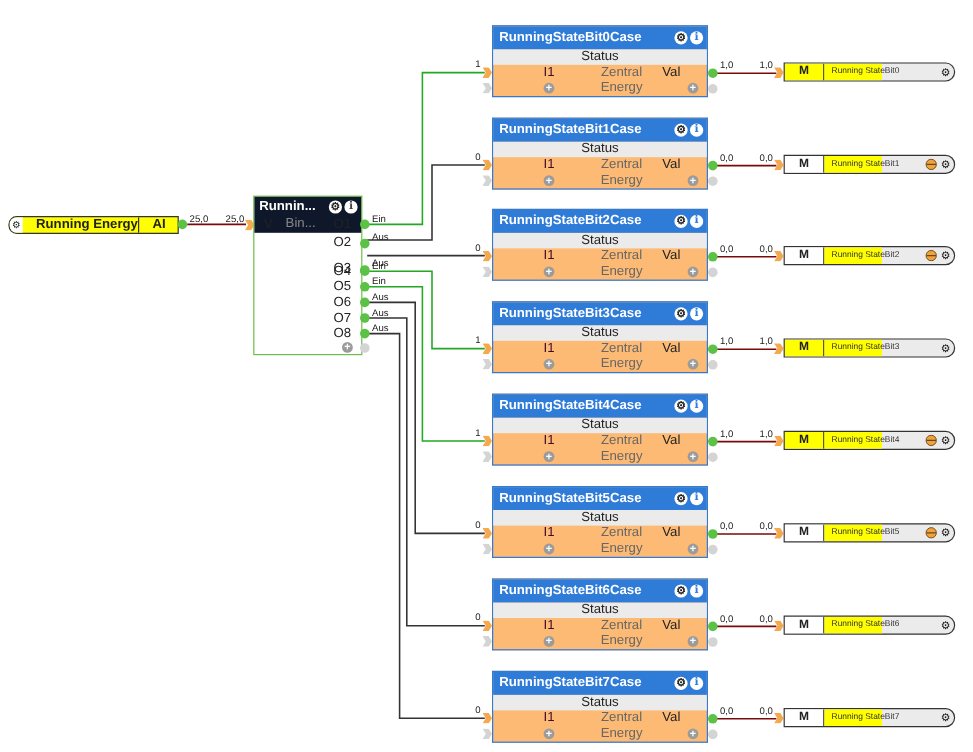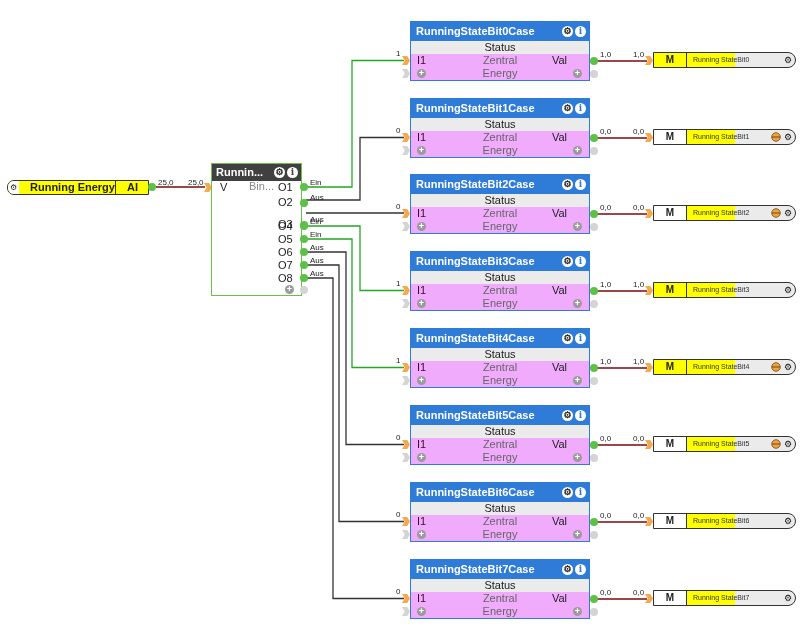--- a/index.html
+++ b/index.html
@@ -16,38 +16,38 @@
   .hdr-info{font-weight:bold;font-family:"DejaVu Serif",serif;}
 
   
   .src{position:absolute;left:7px;top:180px;width:140px;height:13px;border:1px solid #333;border-radius:7px 0 0 7px;background:#ffff00;overflow:hidden;}
   .src-gear{position:absolute;left:0;top:0;width:11px;height:13px;background:#fff;font-size:8px;line-height:13px;text-align:center;}
   .src-label{position:absolute;left:22px;top:0;font-weight:bold;font-size:11px;line-height:13px;}
   .src-type{position:absolute;left:107px;top:0;width:33px;height:13px;border-left:1px solid #333;text-align:center;font-weight:bold;font-size:11px;line-height:13px;}
 
   
   .bin{position:absolute;left:211px;top:163px;width:89px;height:131px;border:1px solid #6cbf4a;background:#fff;}
-  .bin-header{position:relative;height:17px;background:#404040;color:#fff;font-weight:bold;font-size:11px;line-height:17px;padding-left:4px;white-space:nowrap;}
+  .bin-header{position:relative;height:30px;background:#0f172a;color:#fff;font-weight:bold;font-size:11px;line-height:17px;padding-left:4px;white-space:nowrap;}
   .bin-header .hdr-gear{top:3px;right:16px;color:#222;}
   .bin-header .hdr-info{top:3px;right:3px;color:#444;}
   .bin-v{position:absolute;left:8px;top:17px;font-size:11px;line-height:13px;}
-  .bin-sub{position:absolute;left:37px;top:16px;font-size:11px;line-height:13px;color:#888;}
+  .bin-sub{position:absolute;left:26px;top:16px;font-size:11px;line-height:13px;color:#888;}
   .bin-out{position:absolute;left:0;width:1px;height:13px;}
   .bo-name{position:absolute;left:278px;top:0;font-size:11px;line-height:13px;}
   .bo-port{left:300px;top:2.5px;}
   .bo-state{left:310px;top:-3px;}
 
   
   .bit-row{position:absolute;left:0;width:1px;height:60px;}
-  .case{position:absolute;left:410px;top:0;width:178px;height:58px;border:1px solid #2f7bd8;background:#f0abfc;}
+  .case{position:absolute;left:410px;top:0;width:178px;height:58px;border:1px solid #2f7bd8;background:#fdba74;}
   .case-header{position:relative;height:19px;background:#2f7bd8;color:#fff;font-weight:bold;font-size:11px;line-height:19px;padding-left:5px;white-space:nowrap;}
   .case-header .hdr-gear{top:4px;right:16px;color:#222;}
   .case-header .hdr-info{top:4px;right:3px;color:#2f7bd8;}
   .row-status{height:13px;background:#ebebeb;text-align:center;font-size:11px;line-height:13px;}
-  .row-io,.row-energy{position:relative;height:13px;font-size:11px;line-height:13px;}
+  .row-io,.row-energy{position:relative;height:13px;font-size:11px;line-height:13px;margin-left:36px;}
   .lbl-in{position:absolute;left:6px;color:#3d0a2a;}
   .lbl-center{position:absolute;left:0;right:0;text-align:center;color:#666;}
   .lbl-out{position:absolute;right:22px;}
   .r-pin{left:402px;top:35px;}
   .r-pen{left:402px;top:48px;}
   .r-pout{left:590px;top:36px;}
   .r-pen-out{left:590px;top:49px;}
   .r-inval{left:396px;top:28px;}
   .r-outval{left:600px;top:29px;}
   .r-memval{left:633px;top:29px;}

